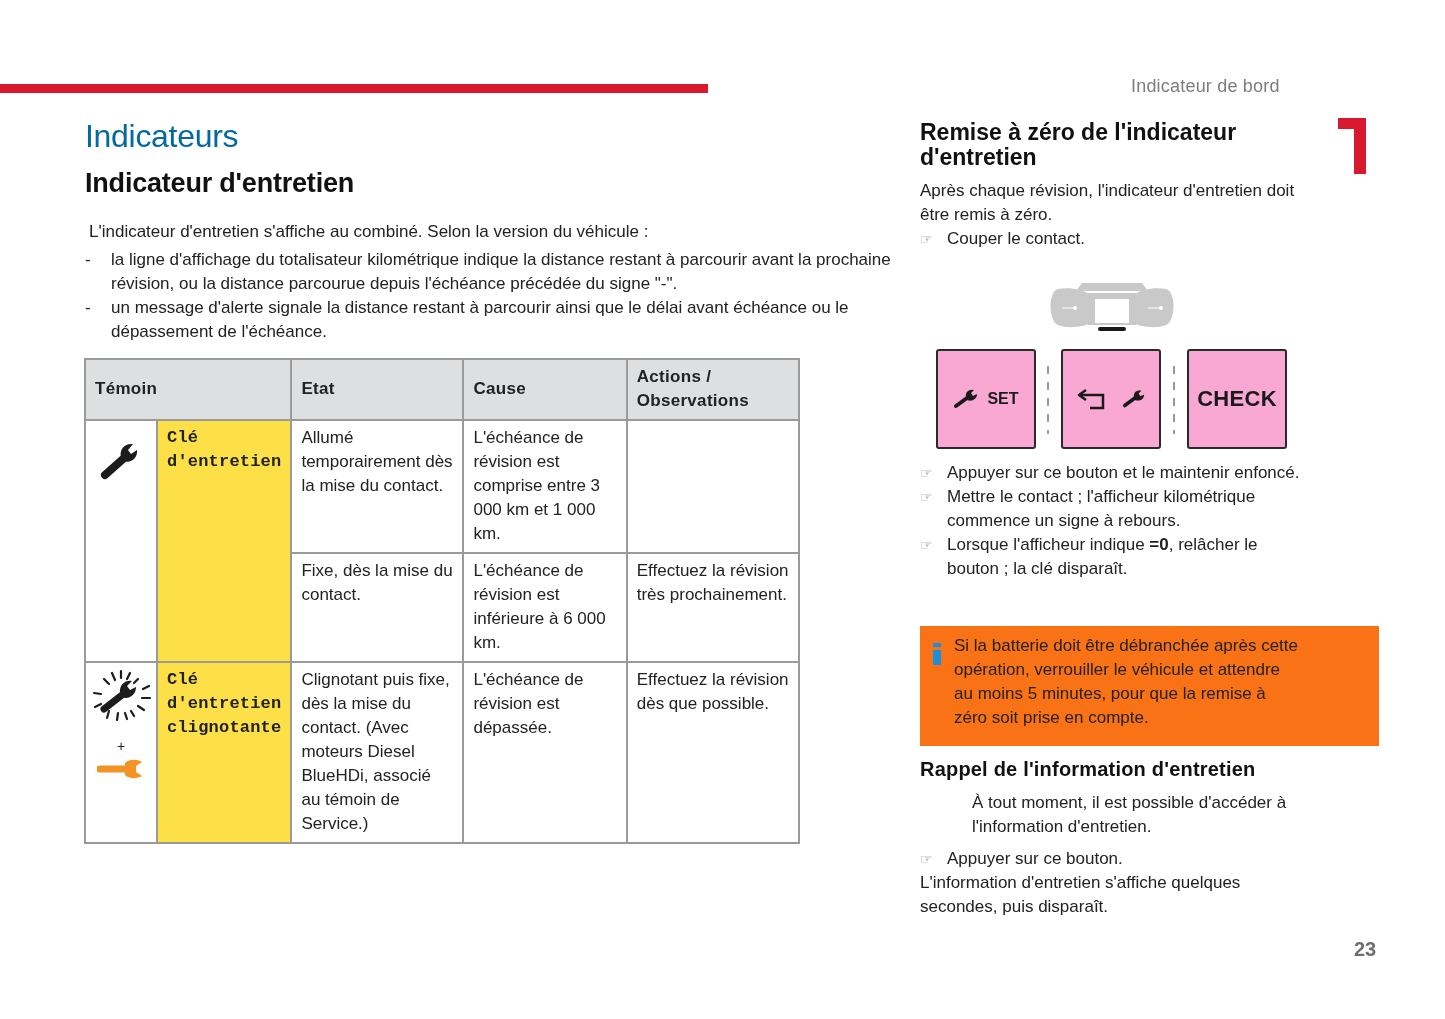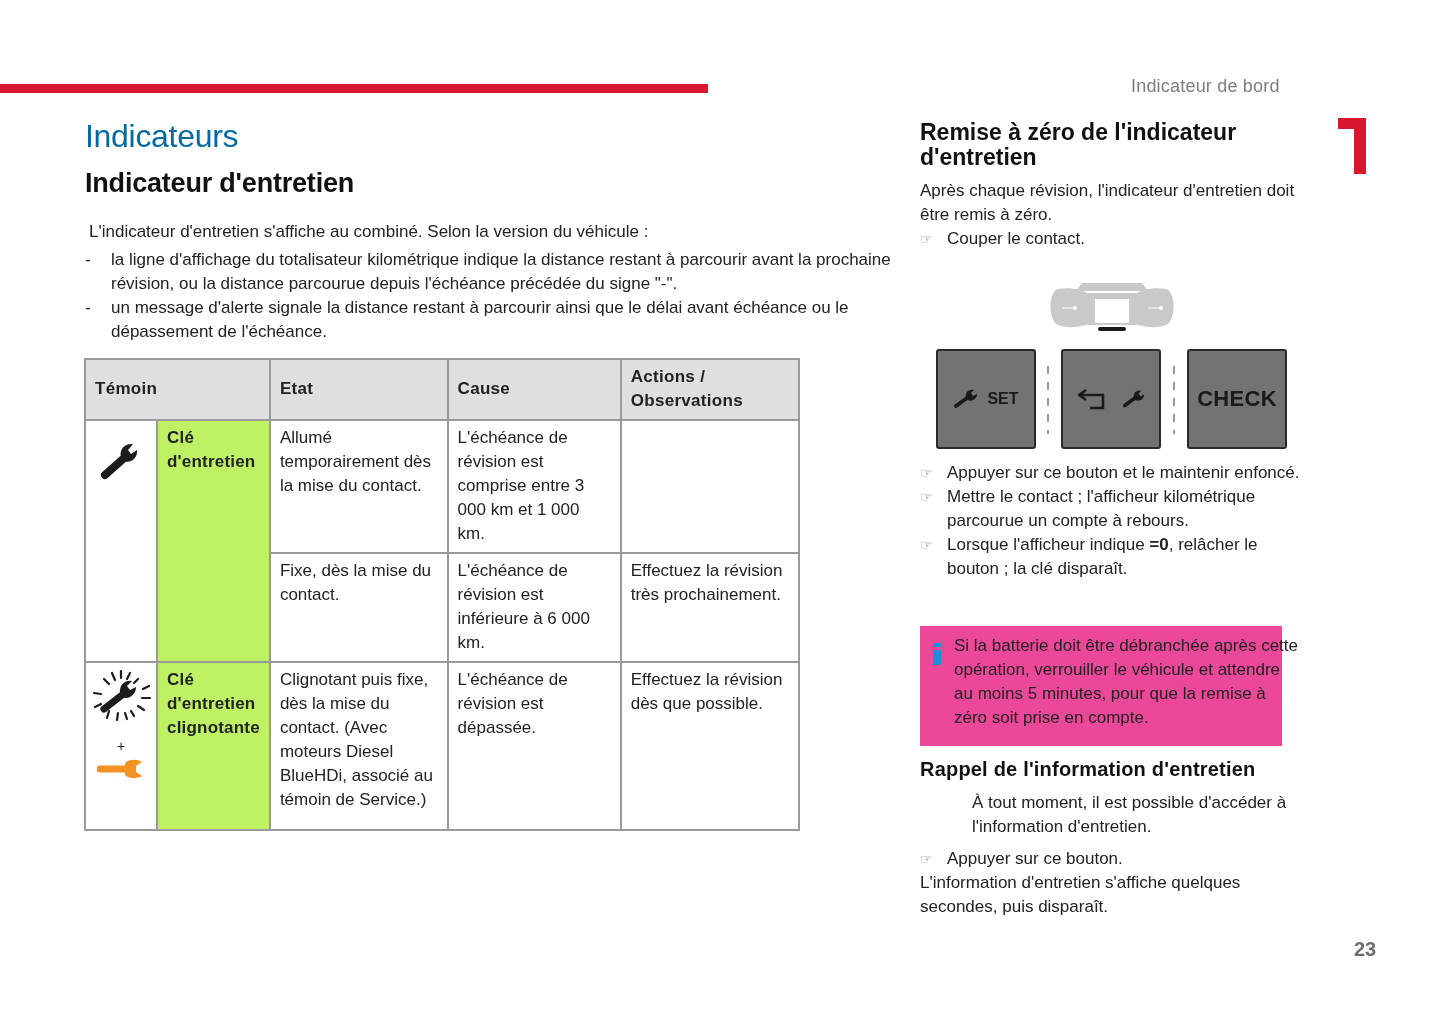--- a/index.html
+++ b/index.html
@@ -25,39 +25,39 @@
     font-size: 17px; line-height: 24px; color: #222;
   }
   table.maint td, table.maint th {
     border: 2px solid #9a9a9a; vertical-align: top; text-align: left;
     padding: 5px 9px 6px 9px;
   }
   table.maint th {
     background: #dedfe0; font-weight: bold; vertical-align: middle; height: 48px;
     letter-spacing: 0.3px;
   }
-  table.maint td.name { background: #bef264; font-weight: bold; letter-spacing: 0.2px; }
+  table.maint td.name { background: #fde047; font-weight: bold; letter-spacing: 0.2px; font-family: Liberation Mono, monospace; }
   table.maint td.icon-cell { padding: 10px 4px; text-align: center; vertical-align: top; }
   .col1 { width: 49px; } .col2 { width: 110px; } .col3 { width: 184px; } .col4 { width: 184px; } .col5 { width: 185px; }
 
   .r-title { left: 920px; top: 120px; width: 400px; font-size: 23px; line-height: 25px; font-weight: bold; color: #111; }
   .r-text { font-size: 17px; line-height: 24px; color: #222; }
   .hand-item { display: flex; }
   .hand { width: 27px; flex: 0 0 27px; color: #8a8a8a; font-size: 14px; line-height: 24px; }
 
   .btn {
     position: absolute; top: 349px; width: 100px; height: 100px;
-    background: #737373; border: 2px solid #2a2a2a; border-radius: 3px;
+    background: #f9a8d4; border: 2px solid #2a2a2a; border-radius: 3px;
     display: flex; align-items: center; justify-content: center; gap: 8px;
     box-sizing: border-box; color: #1a1a1a; font-weight: bold;
   }
   .sep { position: absolute; top: 366px; width: 2px; height: 68px;
     background: repeating-linear-gradient(to bottom, #9a9a9a 0 8px, transparent 8px 16px); }
 
-  .info-box { left: 920px; top: 626px; width: 362px; height: 120px; background: #ec4899; }
+  .info-box { left: 920px; top: 626px; width: 459px; height: 120px; background: #f97316; }
   .info-icon { position: absolute; left: 13px; top: 17px; width: 8px; height: 22px; }
   .info-text { position: absolute; left: 34px; top: 8px; width: 345px; }
 </style>
 </head>
 <body>
 
 <div class="abs red-bar"></div>
 <div class="abs running-head">Indicateur de bord</div>
 <svg class="abs chapter-num" viewBox="0 0 30 56">
   <polygon points="0,0 28,0 28,56 16,56 16,11 0,11" fill="#d8182f"></polygon>
@@ -191,21 +191,21 @@
   <span style="font-size:22px;letter-spacing:0.3px;">CHECK</span>
 </div>
 
 <div class="abs r-text" style="left:920px;top:461px;width:385px;">
   <div class="hand-item">
     <span class="hand">☞</span>
     <span>Appuyer sur ce bouton et le maintenir enfoncé.</span>
   </div>
   <div class="hand-item">
     <span class="hand">☞</span>
-    <span>Mettre le contact ; l'afficheur kilométrique parcourue un compte à rebours.</span>
+    <span>Mettre le contact ; l'afficheur kilométrique commence un signe à rebours.</span>
   </div>
   <div class="hand-item">
     <span class="hand">☞</span>
     <span><span>Lorsque l'afficheur indique</span> <b>=0</b><span>, relâcher le bouton ; la clé disparaît.</span></span>
   </div>
 </div>
 
 <div class="abs info-box">
   <svg class="info-icon" viewBox="0 0 8 22">
     <rect x="0" y="0" width="8" height="4" fill="#1e8fd6"></rect>

